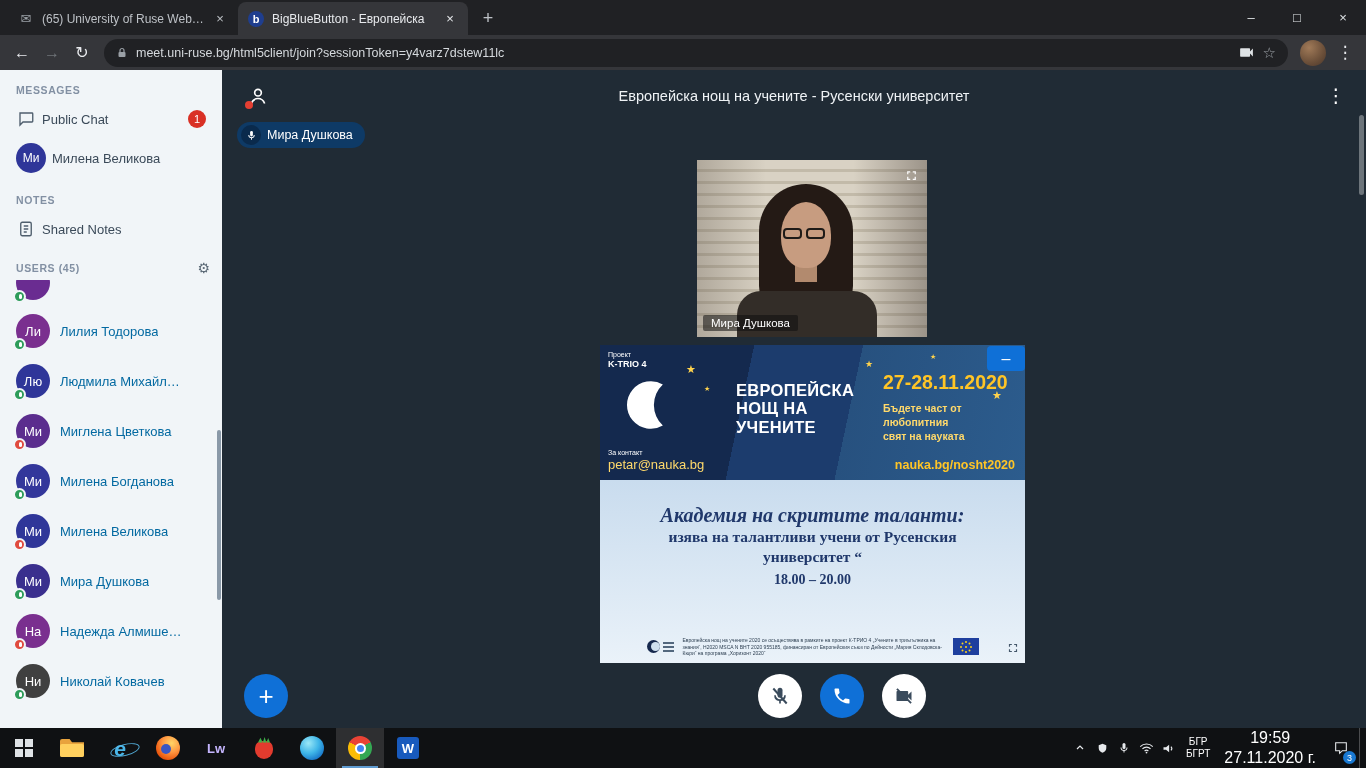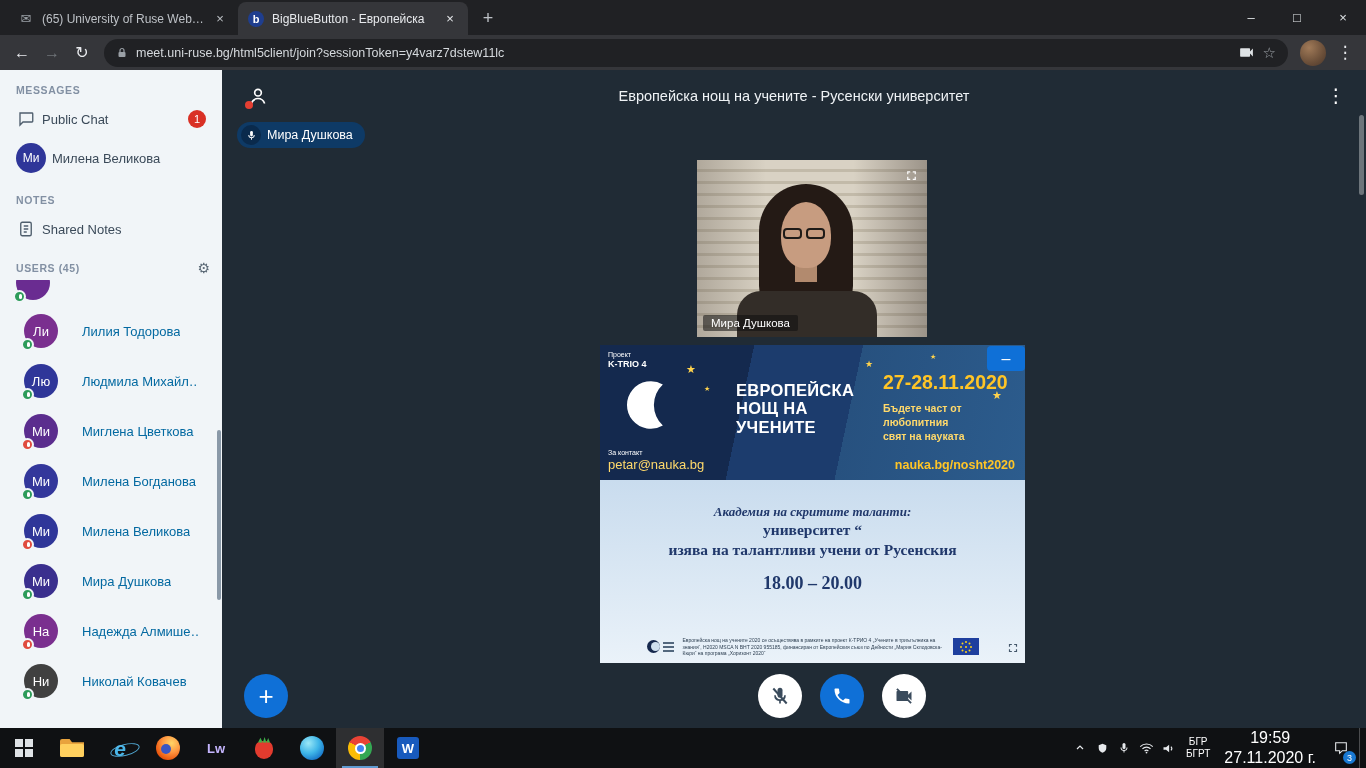--- a/index.html
+++ b/index.html
@@ -31,21 +31,21 @@
   .app{height:658px;display:flex;background:#202b35}
   .sidebar{width:222px;background:#f1f5f8;position:relative;flex-shrink:0}
   .section-label{padding:14px 16px 6px;font-size:10.5px;font-weight:bold;color:#8290a3;letter-spacing:.6px}
   .side-item{display:flex;align-items:center;gap:6px;padding:7px 16px 7px 16px;color:#3b4a59;font-size:13px}
   .side-icon{width:20px;height:20px;display:flex;align-items:center;justify-content:center;color:#4f5e6d;flex-shrink:0}
   .badge{margin-left:auto;background:var(--badge-red,#d93025);color:#fff;border-radius:50%;width:18px;height:18px;font-size:11px;display:flex;align-items:center;justify-content:center}
   .chat-avatar{width:30px;height:30px;border-radius:50%;color:#fff;font-size:12px;display:flex;align-items:center;justify-content:center;flex-shrink:0}
   .users-header{display:flex;align-items:center;padding:14px 12px 4px 16px}
   .users-header .section-label{padding:0}
   .gear{margin-left:auto;font-size:14px;color:#5c6a77}
-  .user-row{display:flex;align-items:center;gap:24px;padding:0 24px;height:50px}
+  .user-row{display:flex;align-items:center;gap:10px;padding:0 16px;height:50px}
   .u-avatar{width:34px;height:34px;border-radius:50%;color:#fff;font-size:13px;display:flex;align-items:center;justify-content:center;position:relative;flex-shrink:0}
   .status{position:absolute;left:-3px;bottom:-3px;width:13px;height:13px;border-radius:50%;border:2px solid #f1f5f8}
   .status::after{content:"";position:absolute;left:3.5px;top:2px;width:3px;height:5px;background:#fff;border-radius:1.5px}
   .user-name{white-space:nowrap;overflow:hidden;color:#0369a1;font-size:13px}
   .partial-row{height:26px;overflow:hidden;padding-left:16px}
   .partial-row .u-avatar{margin-top:-14px;background:#6a2c91}
   .side-scroll{position:absolute;right:1px;top:360px;width:4px;height:170px;background:#8a99a8;border-radius:2px}
 
   .main{flex:1;position:relative;color:#fff}
   .participants{position:absolute;left:26px;top:16px;width:22px;height:22px}
@@ -81,24 +81,24 @@
   .poster-title{position:absolute;left:136px;top:36px;font-weight:bold;font-size:16.5px;line-height:1.12;letter-spacing:.3px}
   .poster-title span{display:block}
   .poster-date{position:absolute;left:283px;top:26px;color:var(--gold,#ffc526);font-size:19.5px;font-weight:bold}
   .poster-sub{position:absolute;left:283px;top:56px;color:#ffd96b;font-size:10.5px;font-weight:bold;line-height:1.35}
   .poster-sub span{display:block}
   .poster-site{position:absolute;right:10px;bottom:8px;color:var(--gold,#ffc526);font-size:12.5px;font-weight:bold}
   .poster-contact{position:absolute;left:8px;bottom:6px;line-height:1.3}
   .poster-contact .c1{font-size:7px}.poster-contact .c2{font-size:13px;color:#ffd96b}
   .min-btn{position:absolute;top:1px;right:0;width:38px;height:25px;background:var(--accent,#0f70d7);color:#fff;border-radius:4px;display:flex;align-items:center;justify-content:center;font-size:16px}
   .poster-bottom{height:183px;background:linear-gradient(180deg,#c9dcee,#eaf2f9);color:#20386b;text-align:center;position:relative;padding-top:24px}
-  .event-title{font-family:"Liberation Serif","DejaVu Serif",serif;font-style:italic;font-weight:bold;font-size:13px}
+  .event-title{font-family:"Liberation Serif","DejaVu Serif",serif;font-style:italic;font-weight:bold;font-size:20px}
   .event-line{font-family:"Liberation Serif","DejaVu Serif",serif;font-weight:bold;font-size:15.5px;line-height:1.32}
   .event-line.first{margin-top:10px}
-  .event-time{margin-top:12px;font-size:18px;font-weight:bold;font-family:"Liberation Serif","DejaVu Serif",serif}
+  .event-time{margin-top:4px;font-size:14px;font-weight:bold;font-family:"Liberation Serif","DejaVu Serif",serif}
   .poster-footer{position:absolute;bottom:6px;left:0;right:0;display:flex;align-items:center;justify-content:center;gap:8px}
   .mini-logo{width:28px;height:18px;position:relative}
   .mini-logo i{position:absolute;left:0;top:2px;width:13px;height:13px;border-radius:50%;background:#16294e}
   .mini-logo i::after{content:"";position:absolute;left:4px;top:2px;width:9px;height:9px;border-radius:50%;background:#cfe0ef}
   .mini-logo b{position:absolute;left:16px;top:4px;width:11px;height:2px;background:#53687e;box-shadow:0 4px 0 #53687e,0 8px 0 #53687e}
   .fine-print{width:262px;font-size:5px;line-height:1.35;color:#2c3e50;text-align:left}
   .eu-flag{width:26px;height:17px;background:#1e3f9e;display:flex;align-items:center;justify-content:center}
   .eu-stars{width:2px;height:2px;background:#ffd617;border-radius:50%;
     box-shadow:0 -5px #ffd617,3.5px -3.5px #ffd617,5px 0 #ffd617,3.5px 3.5px #ffd617,0 5px #ffd617,-3.5px 3.5px #ffd617,-5px 0 #ffd617,-3.5px -3.5px #ffd617}
   .pres-expand{position:absolute;bottom:4px;right:5px}
@@ -332,22 +332,22 @@
           <div class="poster-contact">
             <div class="c1">За контакт</div>
             <div class="c2">petar@nauka.bg</div>
           </div>
           <div class="poster-site">nauka.bg/nosht2020</div>
           <div class="min-btn">–</div>
         </div>
 
         <div class="poster-bottom">
           <div class="event-title">Академия на скритите таланти:</div>
+          <div class="event-line">изява на талантливи учени от Русенския</div>
           <div class="event-line">университет “</div>
-          <div class="event-line">изява на талантливи учени от Русенския</div>
           <div class="event-time">18.00 – 20.00</div>
           <div class="poster-footer">
             <span class="mini-logo">
                 <i></i>
                 <b></b>
               </span>
             <span class="fine-print">Европейска нощ на учените 2020 се осъществява в рамките на проект К-ТРИО 4 „Учените в триъгълника на знания“, H2020 MSCA N ВНТ 2020 955185, финансиран от Европейския съюз по Дейности „Мария Склодовска-Кюри“ на програма „Хоризонт 2020“</span>
             <span class="eu-flag">
                 <span class="eu-stars"></span>
               </span>

